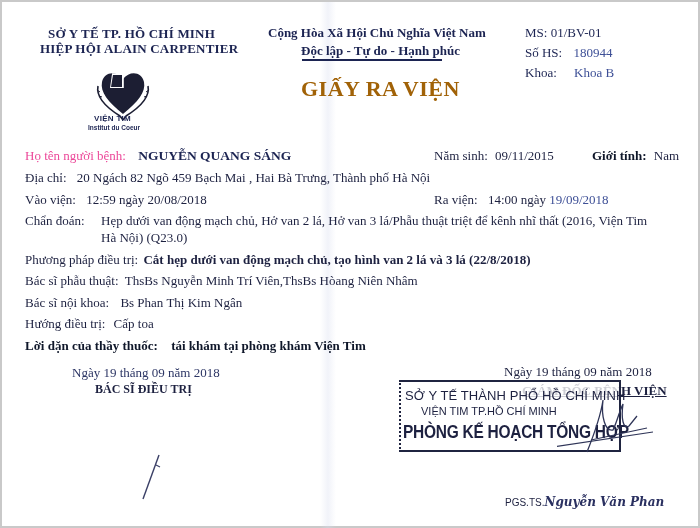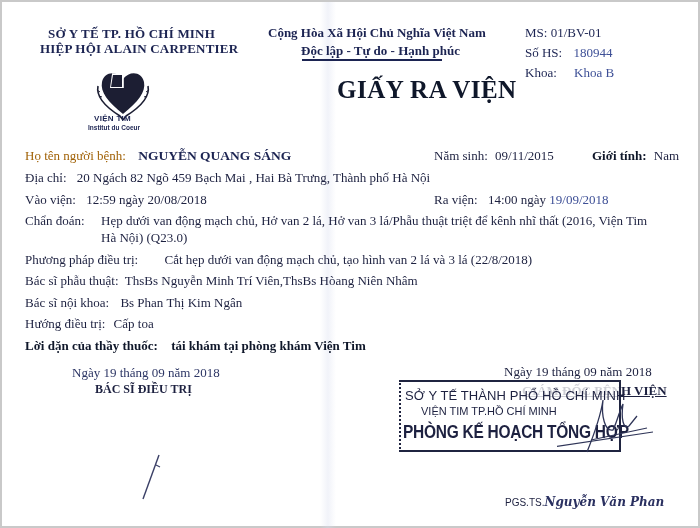--- a/index.html
+++ b/index.html
@@ -17,30 +17,30 @@
     .org1 { left: 46px; top: 24px; font-size: 13px; font-weight: bold; letter-spacing: 0.2px; color: #1c2452; }
     .org2 { left: 38px; top: 39px; font-size: 13px; font-weight: bold; letter-spacing: 0.2px; color: #1c2452; }
     .logo { left: 88px; top: 60px; width: 66px; height: 72px; }
     .logo-text1 { left: 92px; top: 112px; font-family: "Liberation Sans", sans-serif; font-size: 8px; font-weight: bold; color: #1c2452; letter-spacing: 0.3px; }
     .logo-text2 { left: 86px; top: 122px; font-family: "Liberation Sans", sans-serif; font-size: 6.5px; font-weight: bold; color: #1c2452; }
 
     
     .nat1 { left: 266px; top: 23px; font-size: 13px; font-weight: bold; color: #1c2452; }
     .nat2 { left: 299px; top: 41px; font-size: 13px; font-weight: bold; color: #1c2452; }
     .nat-line { left: 300px; top: 57px; width: 140px; height: 1.5px; background: #1c2452; }
-    .doc-title { left: 299px; top: 74px; font-size: 25px; font-weight: bold; letter-spacing: 0.5px; color: #0f172a; margin-left: 36px; }
+    .doc-title { left: 299px; top: 74px; font-size: 22px; font-weight: bold; letter-spacing: 0.5px; color: #a16207; }
 
     
     .ms { left: 523px; top: 23px; font-size: 13px; color: #1c2452; }
     .sohs { left: 523px; top: 43px; font-size: 13px; color: #1c2452; }
     .khoa { left: 523px; top: 63px; font-size: 13px; color: #1c2452; }
 
     
     .row { font-size: 13px; color: #1d2140; }
-    .lbl { color: #a16207; }
+    .lbl { color: #ec4899; }
     .val-blue { color: #3d4f96; }
     .light { color: #0f172a; font-weight: bold; }
 
     .sig-date-l { left: 70px; top: 363px; font-size: 13px; color: #2d3665; }
     .sig-title-l { left: 93px; top: 380px; font-size: 12px; font-weight: bold; color: #1d2140; }
     .sig-date-r { left: 502px; top: 362px; font-size: 13px; color: #1d2140; }
     .sig-title-r { left: 520px; top: 381px; font-size: 13px; font-weight: bold; color: #1d2140; text-decoration: underline; }
 
     .stamp {
       position: absolute; left: 397px; top: 378px; width: 222px; height: 72px;
@@ -128,21 +128,21 @@
     <span style="margin-left:7px;margin-top:48px;">14:00 ngày</span>
     <span class="val-blue">19/09/2018</span>
   </div>
 
   <div class="abs row" style="left:23px; top:211px;">Chẩn đoán:</div>
   <div class="abs row" style="left:99px; top:211px;">Hẹp dưới van động mạch chủ, Hở van 2 lá, Hở van 3 lá/Phẫu thuật triệt để kênh nhĩ thất (2016, Viện Tim</div>
   <div class="abs row" style="left:99px; top:228px;">Hà Nội) (Q23.0)</div>
 
   <div class="abs row" style="left:23px; top:250px;">
     <span>Phương pháp điều trị:</span>
-    <span style="margin-left:23px;">Cắt hẹp dưới van động mạch chủ, tạo hình van 2 lá và 3 lá (22/8/2018)</span>
+    <span style="margin-left:2px;font-weight:bold;">Cắt hẹp dưới van động mạch chủ, tạo hình van 2 lá và 3 lá (22/8/2018)</span>
   </div>
 
   <div class="abs row" style="left:23px; top:271px;">
     <span>Bác sĩ phẫu thuật:</span>
     <span style="margin-left:3px;">ThsBs Nguyễn Minh Trí Viên,ThsBs Hòang Niên Nhâm</span>
   </div>
 
   <div class="abs row" style="left:23px; top:293px;">
     <span>Bác sĩ nội khoa:</span>
     <span style="margin-left:8px;">Bs Phan Thị Kim Ngân</span>

